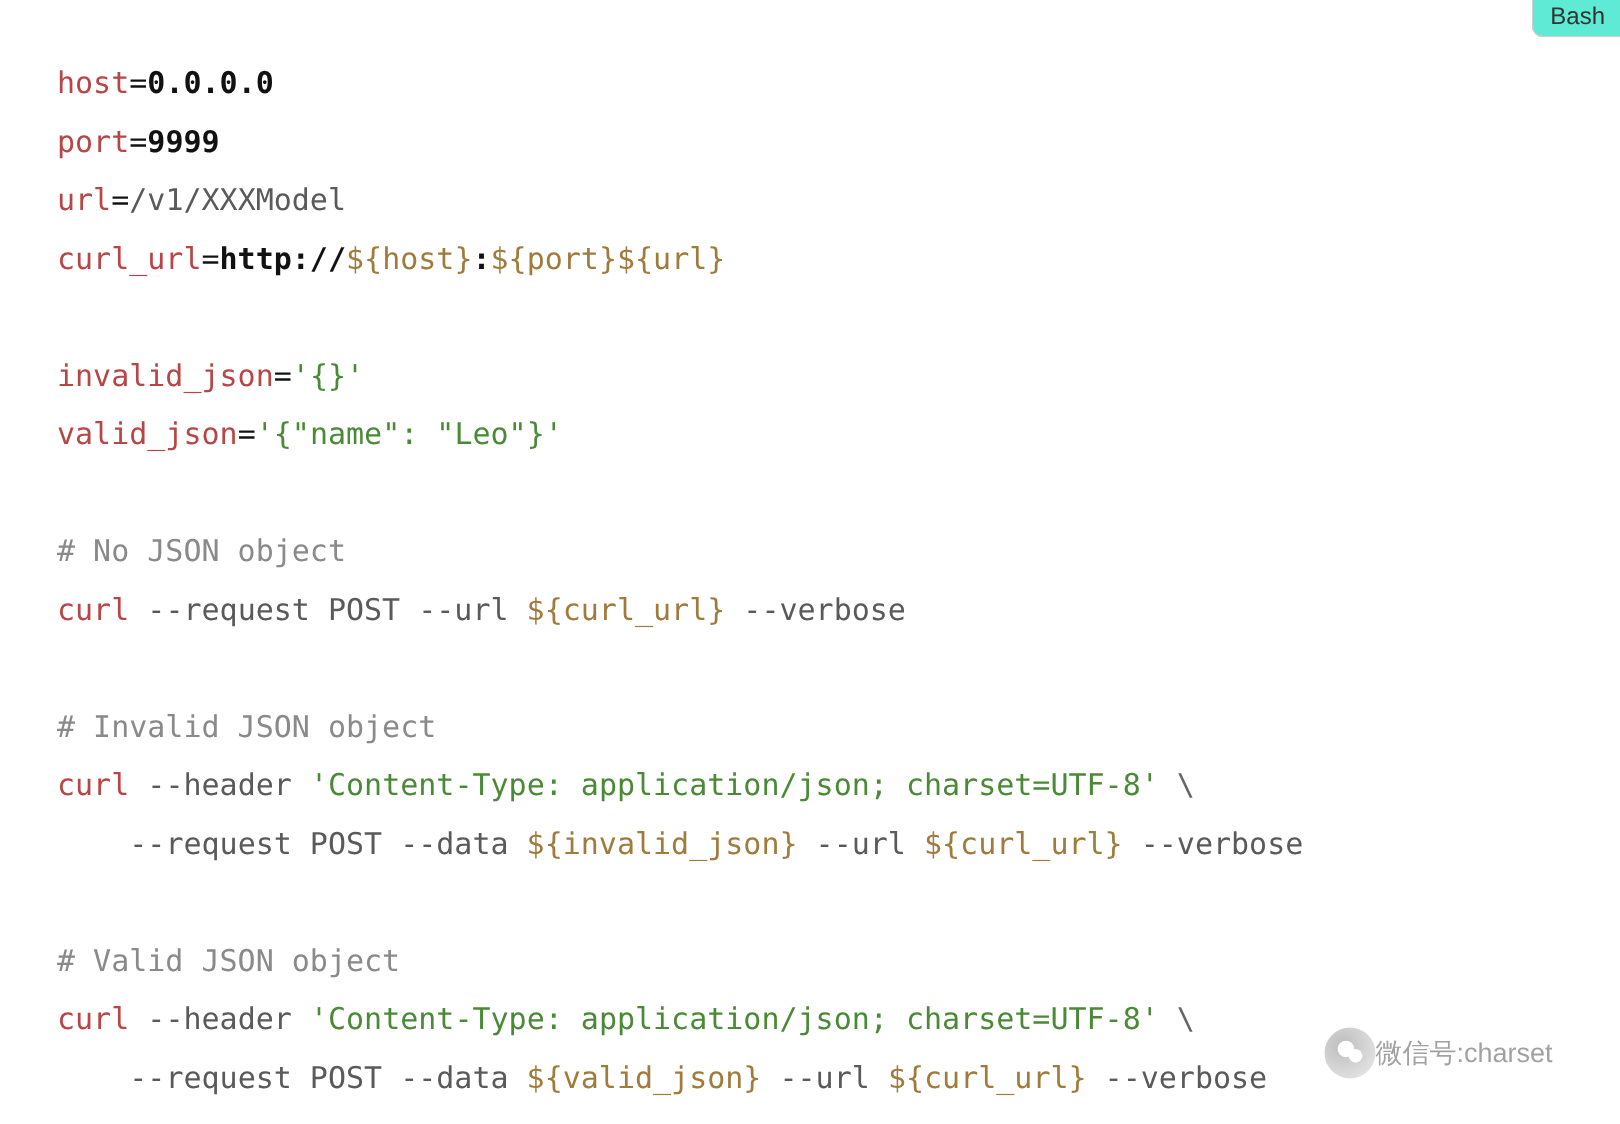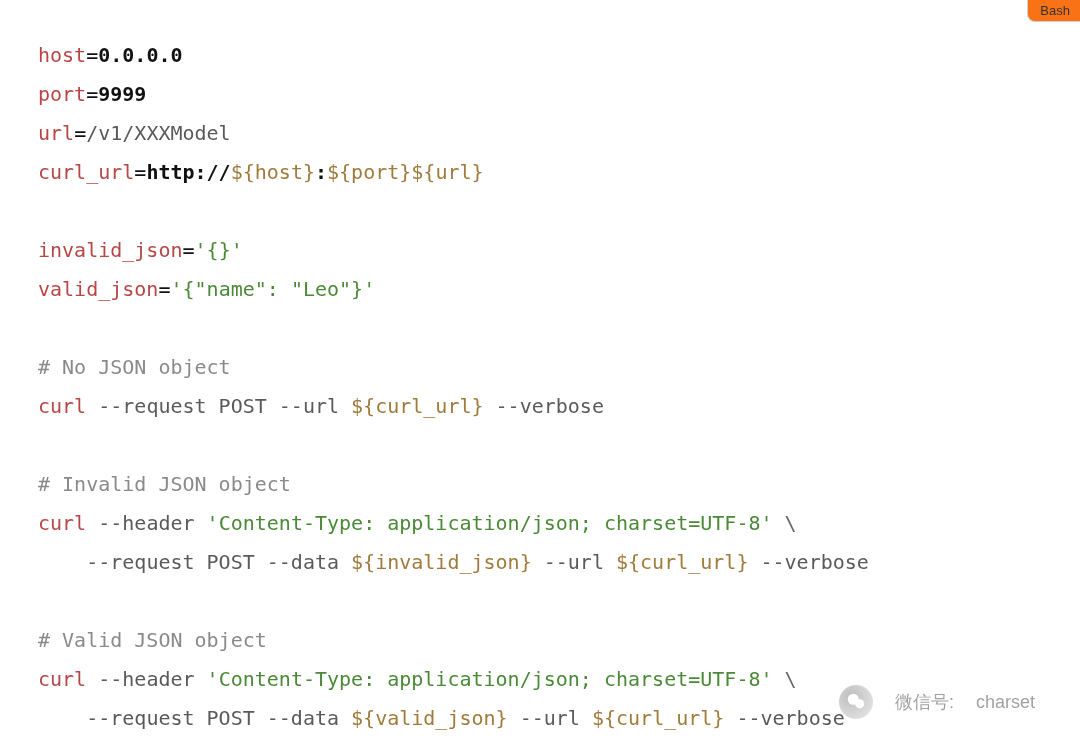--- a/index.html
+++ b/index.html
@@ -10,28 +10,28 @@
     background: #ffffff;
     font-family: "Menlo", "Consolas", "DejaVu Sans Mono", monospace;
     font-size: 20px;
     position: relative;
     overflow: hidden;
   }
   .badge {
     position: absolute;
     top: 0;
     right: 0;
-    background: #f97316;
+    background: #5eead4;
     border: 1px solid #cfcfcf;
     border-right: none;
     border-top: none;
     border-radius: 0 0 0 8px;
     padding: 3px 10px 3px 12px;
     font-family: -apple-system, BlinkMacSystemFont, "Segoe UI", sans-serif;
-    font-size: 13px;
+    font-size: 16px;
     color: #333;
   }
   pre.code {
     margin: 16px;
     padding: 20px 22px 20px 22px;
     line-height: 1.95;
     white-space: pre;
     color: #111;
   }
   .c-var   { color: #b94646; }          
@@ -44,21 +44,21 @@
   .c-cmt   { color: #8a8a8a; }          
   .c-cmd   { color: #b94646; }          
   .c-flag  { color: #5a5a5a; }          
   .c-cont  { color: #666; }             
   .watermark {
     position: absolute;
     right: 45px;
     bottom: 30px;
     display: flex;
     align-items: center;
-    gap: 22px;
+    gap: 0;
     opacity: 0.55;
     font-family: "PingFang SC","Microsoft YaHei",sans-serif;
     font-size: 18px;
     color: #555;
     pointer-events: none;
   }
   .wm-icon {
     width: 34px;
     height: 34px;
     border-radius: 50%;

